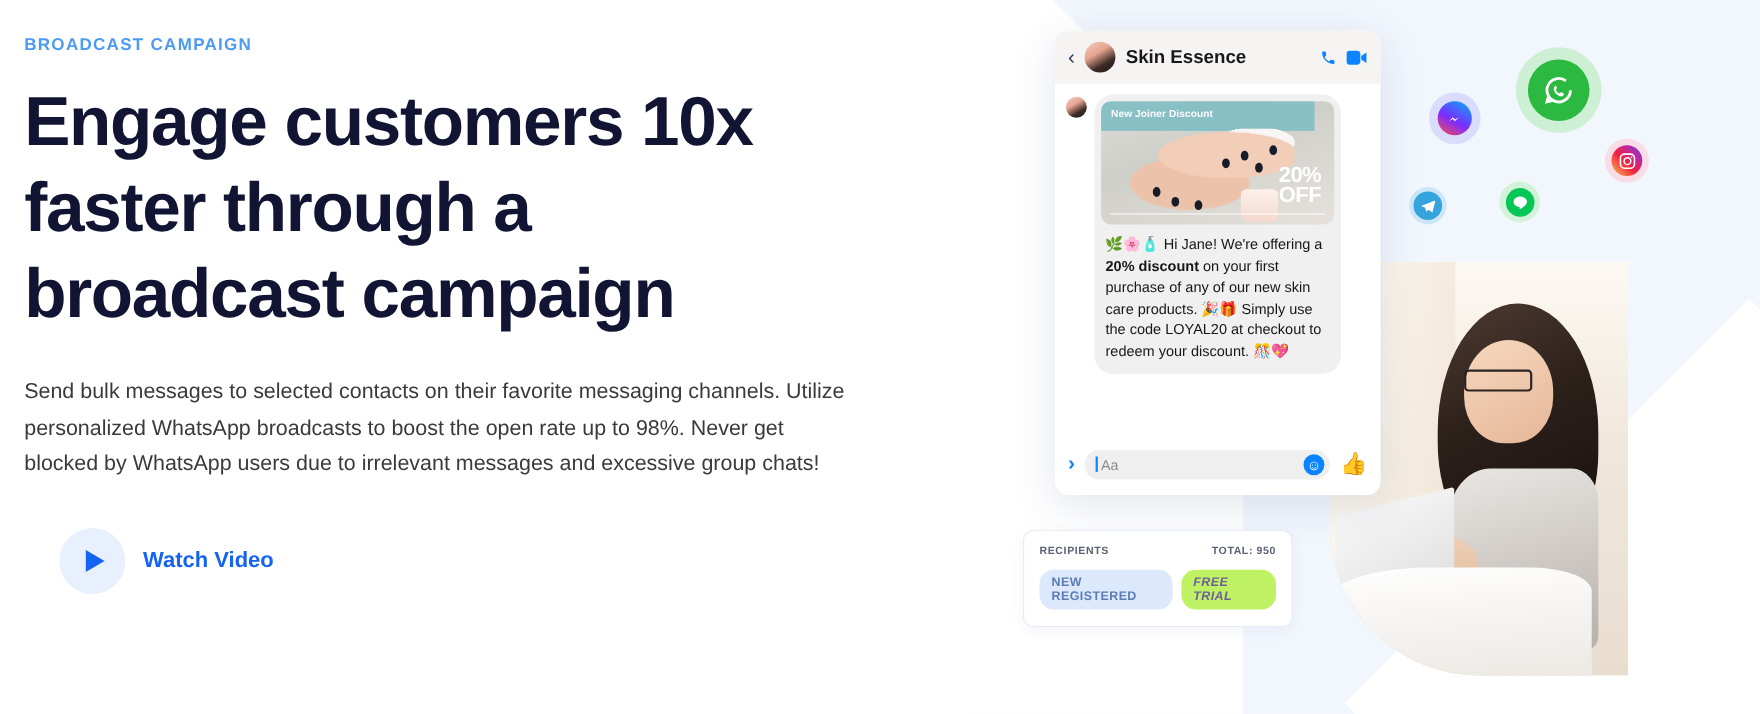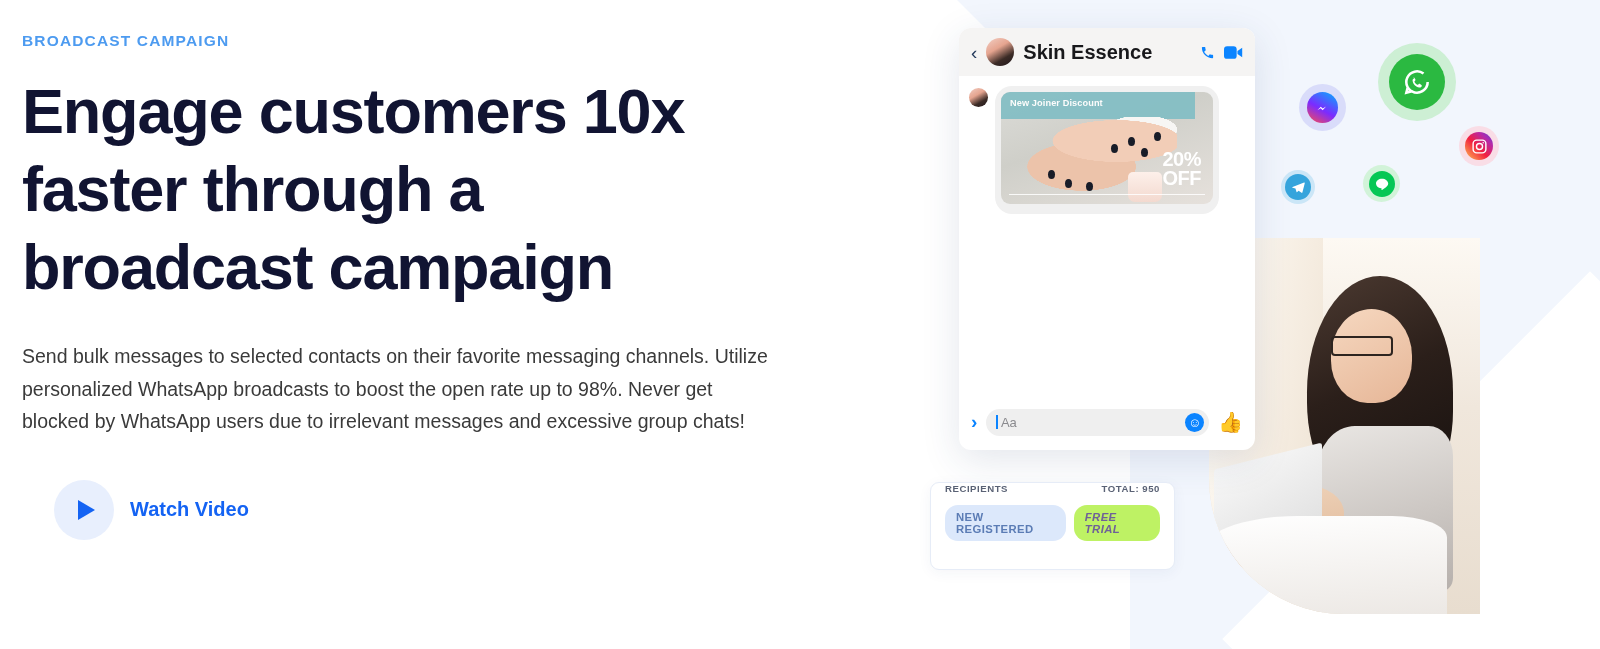--- a/index.html
+++ b/index.html
@@ -77,21 +77,21 @@
   }
   .chat-head {
     height: 48px; background: #F5F4F3; display: flex; align-items: center;
     padding: 0 12px; gap: 9px;
   }
   .back-chev { color: #23395B; font-size: 19px; line-height: 1; font-weight: 300; cursor: pointer; }
   .avatar-sm {
     width: 28px; height: 28px; border-radius: 50%; flex: none; overflow: hidden;
     background: linear-gradient(150deg,#f3cfc4 0%,#e5a48f 38%,#3b2b26 70%,#20161a 100%);
   }
-  .chat-title { font-size: 20px; font-weight: bold; color: #18181B; flex: 1; }
+  .chat-title { font-size: 17px; font-weight: bold; color: #18181B; flex: 1; }
   .ic-call, .ic-video { color: #0B84FF; cursor: pointer; display: flex; align-items: center; }
 
   .chat-body { padding: 10px 12px 0 10px; display: flex; gap: 7px; }
   .avatar-xs {
     width: 19px; height: 19px; border-radius: 50%; flex: none; margin-top: 2px; overflow: hidden;
     background: linear-gradient(150deg,#f3cfc4 0%,#e5a48f 38%,#3b2b26 70%,#20161a 100%);
   }
   .bubble {
     background: #F0F0F0; border-radius: 17px; width: 224px;
     padding: 6px 6px 10px 6px;
@@ -156,21 +156,21 @@
     background: #0B84FF; color: #fff; font-size: 13px; line-height: 19px;
     text-align: center; cursor: pointer;
   }
   .thumb { color: #0B84FF; font-size: 20px; cursor: pointer; line-height: 1; }
 
   
   .recipients {
     position: absolute; left: 930px; top: 482px; width: 245px; height: 88px;
     background: #fff; border: 1px solid #E6ECF7; border-radius: 9px;
     box-shadow: 0 3px 14px rgba(40,60,110,0.05);
-    padding: 0 14px; z-index: 6;
+    padding: 13px 14px; z-index: 6;
   }
   .rec-top { display: flex; justify-content: space-between; align-items: center; }
   .rec-label, .rec-total {
     font-size: 9.6px; font-weight: bold; letter-spacing: .55px; color: #5A6275;
   }
   .rec-tags { display: flex; gap: 8px; margin-top: 11px; }
   .tag {
     padding: 6px 11px; border-radius: 13px; font-size: 11.3px;
     font-weight: bold; letter-spacing: .4px; cursor: pointer;
   }
@@ -310,20 +310,23 @@
               <i style="left:66%;top:50%"></i>
             <i style="left:72%;top:36%"></i>
           </div>
           <div class="promo-jar"></div>
           <div class="promo-off">
             <span>20%</span><br>
             <span>OFF</span>
           </div>
           <div class="promo-rule"></div>
         </div>
+        <div class="msg">
+          <span>🌿🌸🧴 Hi Jane! We're offering a </span><b>20% discount</b><span> on your first purchase of any of our new skin care products. 🎉🎁 Simply use the code LOYAL20 at checkout to redeem your discount. 🎊💖</span>
+        </div>
       </div>
     </div>
 
     <div class="chat-input-row">
       <span class="fwd-chev">›</span>
       <div class="inputbox">
         <span class="caret"></span>
         <span class="ph">Aa</span>
         <span class="emoji-btn">☺</span>
       </div>

